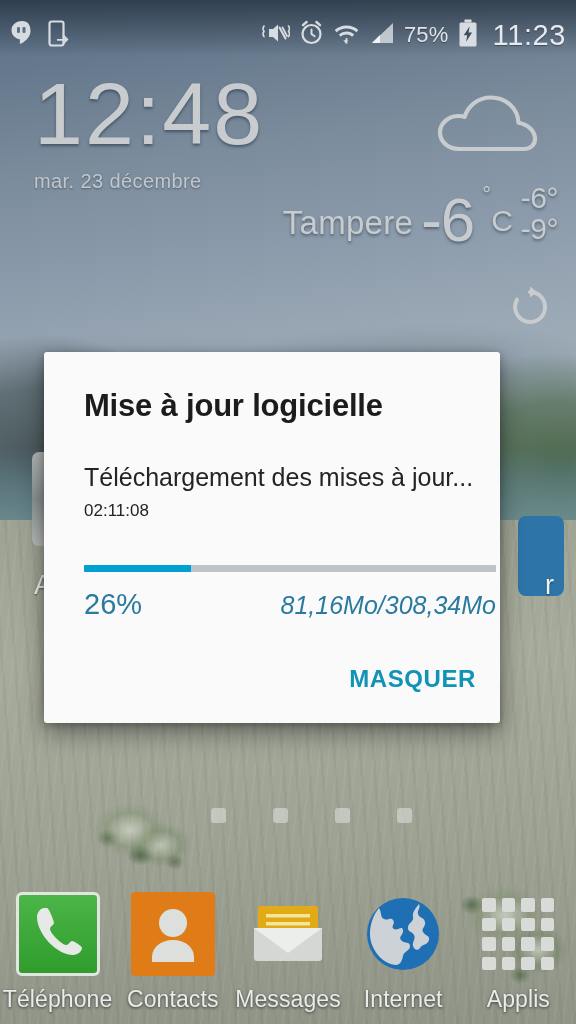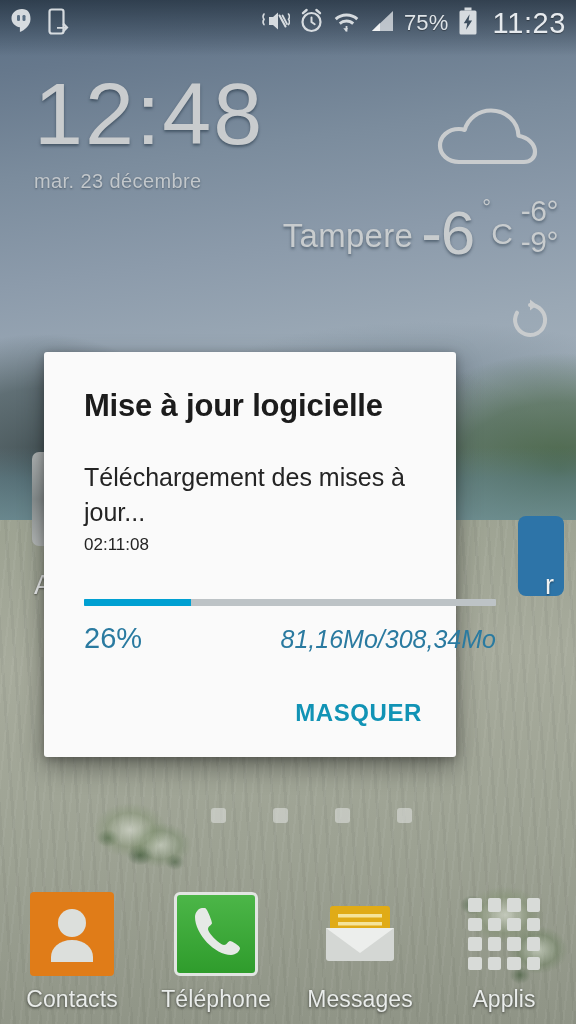--- a/index.html
+++ b/index.html
@@ -72,21 +72,21 @@
         #9fadb8 100%);
     background-repeat: no-repeat;
   }
   .wallpaper-status-shade {
     position: absolute; left:0; top:0; width:576px; height:56px;
     background: linear-gradient(180deg, rgba(20,32,44,.62) 0%, rgba(30,44,58,.30) 60%, rgba(40,56,70,0) 100%);
   }
 
   
   .status-bar {
-    position: absolute; left:0; top:0; width:576px; height:46px;
+    position: absolute; left:0; top:12px; width:576px; height:46px;
     display: flex; align-items: center;
     padding: 0 10px 0 10px;
     z-index: 40;
   }
   .status-left { display:flex; align-items:center; gap:14px; }
   .status-right { margin-left:auto; display:flex; align-items:center; gap:9px; }
   .sicon { display:block; opacity:.92; }
   .batt-pct {
     color:#dfe4e8; font-size:22px; letter-spacing:.2px;
     text-shadow:0 1px 1px rgba(0,0,0,.35);
@@ -109,21 +109,21 @@
   .clock-date {
     margin-top:14px;
     font-size:20px;
     color:#c2c7cb;
     letter-spacing:.4px;
     text-shadow:0 1px 2px rgba(30,45,60,.5);
   }
 
   
   .weather-widget {
-    position:absolute; right:18px; top:196px; z-index:15;
+    position:absolute; right:18px; top:183px; z-index:15;
     display:flex; align-items:flex-end; gap:8px;
     color:#c8ccce;
     text-shadow:0 2px 3px rgba(30,45,60,.5);
   }
   .weather-city { font-size:33px; font-weight:300; letter-spacing:.3px; padding-bottom:6px; }
   .weather-temp { font-size:62px; font-weight:200; line-height:.9; letter-spacing:-1px; }
   .weather-deg-unit { display:flex; align-items:flex-start; padding-bottom:10px; }
   .weather-deg { font-size:22px; font-weight:300; position:relative; top:-22px; }
   .weather-unit { font-size:30px; font-weight:200; }
   .weather-hilo { display:flex; flex-direction:column; align-items:flex-start; padding-bottom:4px; line-height:1.02; }
@@ -141,26 +141,26 @@
   .bgw-blue {
     position:absolute; right:12px; top:86px; width:46px; height:80px;
     background:#2d74a8; border-radius:8px;
   }
   .bgw-a { position:absolute; left:34px; top:140px; font-size:27px; color:#f0f2f2; text-shadow:0 1px 2px rgba(0,0,0,.45); }
   .bgw-r { position:absolute; right:22px; top:140px; font-size:27px; color:#f0f2f2; text-shadow:0 1px 2px rgba(0,0,0,.45); }
 
   
   .dialog-scrim { position:absolute; inset:0; z-index:20; background:rgba(0,0,0,0); }
   .dialog {
-    position:absolute; left:44px; top:352px; width:412px;
+    position:absolute; left:44px; top:352px; width:456px;
     background:#fafafa;
     border-radius:3px;
     z-index:30;
     box-shadow:0 10px 26px rgba(0,0,0,.38), 0 2px 8px rgba(0,0,0,.25);
-    padding:36px 24px 16px 40px;
+    padding:36px 14px 16px 40px;
   }
   .dialog-title {
     font-size:31px; font-weight:bold; color:#1c1c1c;
     letter-spacing:-.2px;
     margin-bottom:36px;
   }
   .dialog-message {
     font-size:25px; color:#242424; line-height:1.38;
     margin-bottom:6px;
   }
@@ -353,52 +353,62 @@
     <span class="dot dot-home"><span class="dot-home-shape"></span></span>
     <span class="dot"></span>
     <span class="dot"></span>
     <span class="dot"></span>
     <span class="dot"></span>
   </div>
 
   <div class="dock">
 
     <div class="dock-item">
+      <div class="dock-icon ic-phone">
+        <svg width="78" height="78" viewBox="0 0 78 78">
+          <path d="M25 13c-3 0-7 4-7 9 0 17 20 38 36 38 5 0 9-4 9-7 0-2-8-7-10-7-2 0-3 4-6 4-4 0-16-12-16-16 0-3 4-4 4-6 0-2-5-15-7-15z" fill="#e6e9e6"></path>
+        </svg>
+      </div>
+      <div class="dock-label">Téléphone</div>
+    </div>
+
+    <div class="dock-item">
       <div class="dock-icon ic-contacts">
         <svg width="84" height="84" viewBox="0 0 84 84">
           <circle cx="42" cy="31" r="14" fill="#dcdfdc"></circle>
           <path d="M42 48c-13 0-21 8-21 17v5h42v-5c0-9-8-17-21-17z" fill="#dcdfdc"></path>
         </svg>
       </div>
       <div class="dock-label">Contacts</div>
-    </div>
-
-    <div class="dock-item">
-      <div class="dock-icon ic-phone">
-        <svg width="78" height="78" viewBox="0 0 78 78">
-          <path d="M25 13c-3 0-7 4-7 9 0 17 20 38 36 38 5 0 9-4 9-7 0-2-8-7-10-7-2 0-3 4-6 4-4 0-16-12-16-16 0-3 4-4 4-6 0-2-5-15-7-15z" fill="#e6e9e6"></path>
-        </svg>
-      </div>
-      <div class="dock-label">Téléphone</div>
     </div>
 
     <div class="dock-item">
       <div class="dock-icon ic-messages">
         <svg width="84" height="84" viewBox="0 0 84 84">
           <rect x="12" y="14" width="60" height="34" rx="3" fill="#e0ab16"></rect>
           <rect x="20" y="22" width="44" height="3.5" fill="#f5e49a"></rect>
           <rect x="20" y="30" width="44" height="3.5" fill="#f5e49a"></rect>
           <rect x="20" y="38" width="44" height="3.5" fill="#f5e49a"></rect>
           <path d="M8 36h68v30a3 3 0 0 1-3 3H11a3 3 0 0 1-3-3z" fill="#d4d7d4"></path>
           <path d="M8 36l34 25 34-25z" fill="#eceeec"></path>
         </svg>
       </div>
       <div class="dock-label">Messages</div>
     </div>
 
+    <div class="dock-item">
+      <div class="dock-icon ic-internet">
+        <svg width="84" height="84" viewBox="0 0 84 84">
+          <circle cx="42" cy="42" r="36" fill="#1f6fb5"></circle>
+          <path d="M18 16c3 5 1 9 5 11s6-2 9 1-3 7 1 9 8-4 9 1-5 6-2 10 9 1 9 6-6 5-7 10-3 9-7 9C24 73 9 59 9 42c0-11 4-20 9-26z" fill="#ccd2d6"></path>
+          <path d="M58 12c2 4-2 6-1 10s6 3 7 8-4 6-2 10 7 3 6 8-7 4-9 8c-2 3-6 2-7-2s3-7 1-11-7-3-6-8 6-5 5-10 3-9 6-13z" fill="#ccd2d6"></path>
+        </svg>
+      </div>
+      <div class="dock-label">Internet</div>
+    </div>
 
     <div class="dock-item">
       <div class="dock-icon ic-apps">
         <span class="apps-sq"></span>
           <span class="apps-sq"></span>
           <span class="apps-sq"></span>
           <span class="apps-sq"></span>
         <span class="apps-sq"></span>
           <span class="apps-sq"></span>
           <span class="apps-sq"></span>

